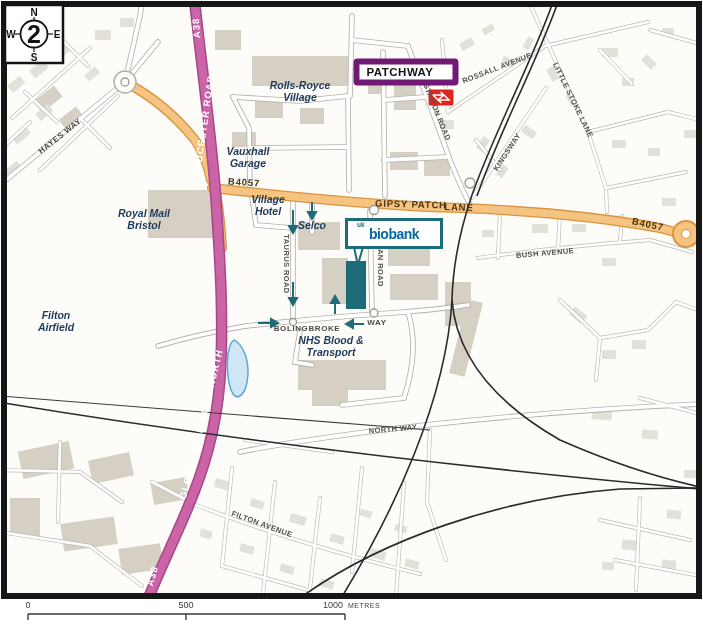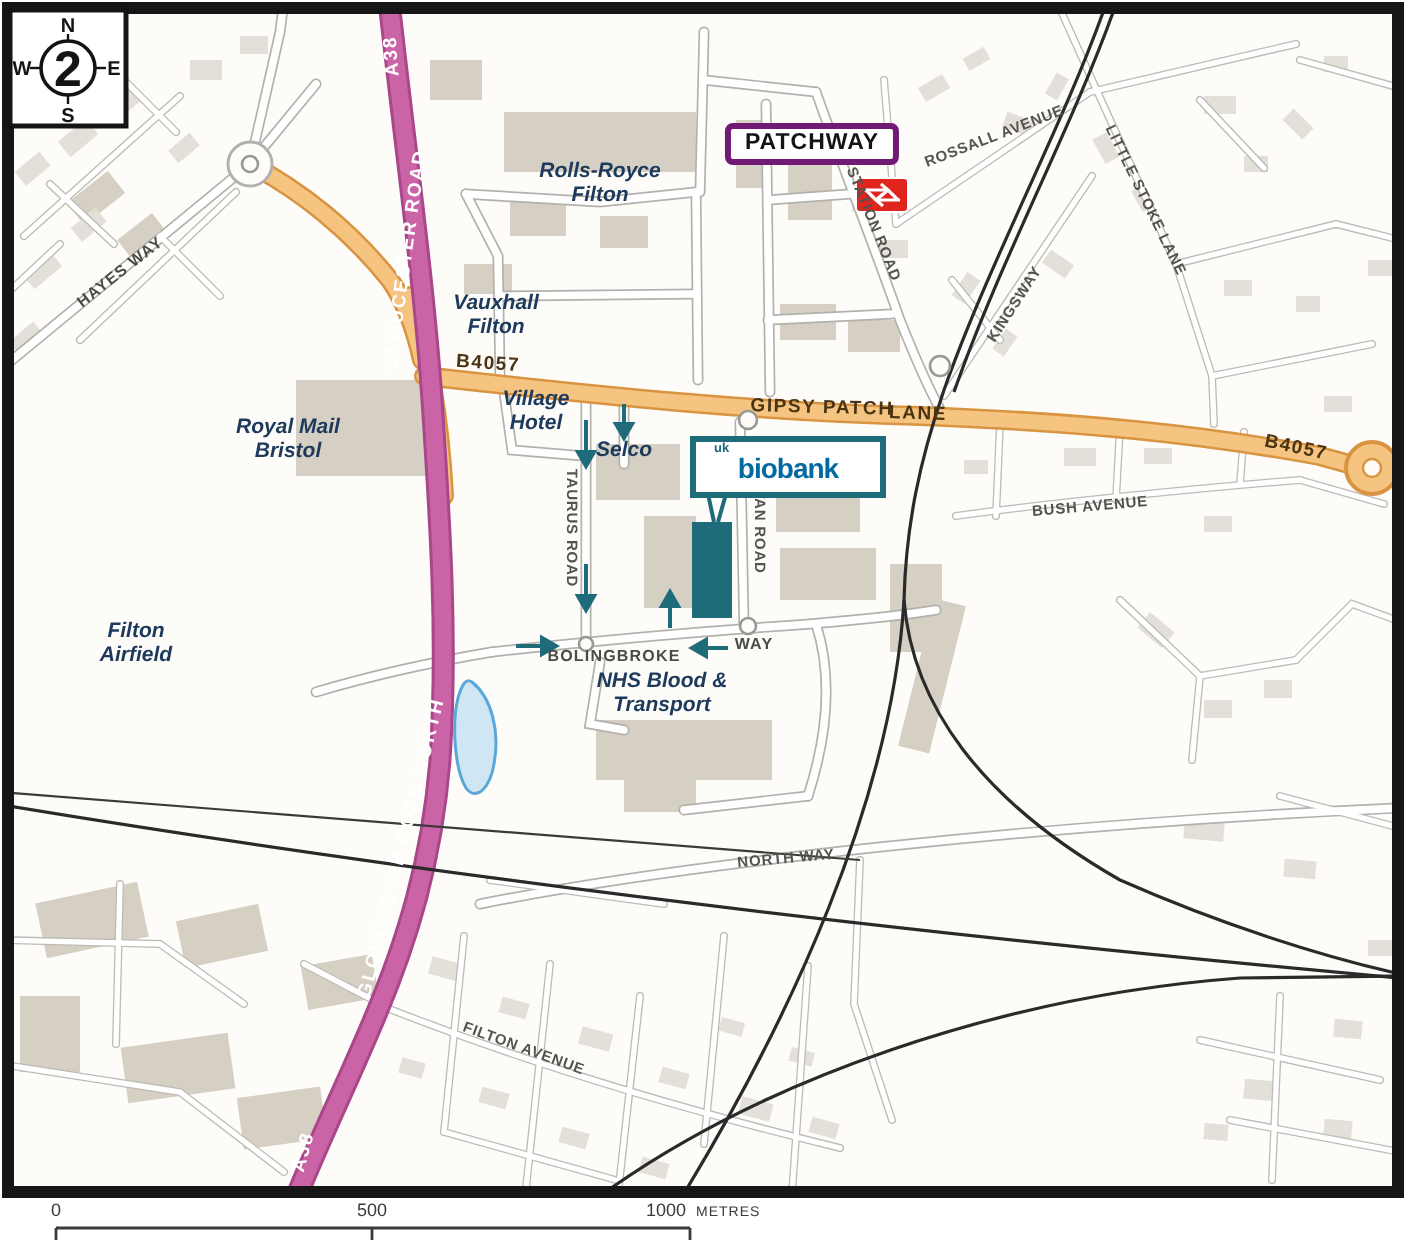--- a/index.html
+++ b/index.html
@@ -8,22 +8,22 @@
   #mapsvg{position:absolute;left:0;top:0;}
   #labels{position:absolute;left:0;top:0;width:703px;height:627px;pointer-events:none;}
   .lbl{position:absolute;transform-origin:center;white-space:nowrap;}
   .ctr{transform:translate(-50%,-50%);}
   .street{font-size:8px;font-weight:bold;color:#4d4b48;letter-spacing:.6px;}
   .street-sm{font-size:7.5px;font-weight:bold;color:#55534f;letter-spacing:.4px;}
   .poi{font-size:10.5px;font-style:italic;font-weight:bold;color:#1d3a5c;
        line-height:1.12;text-align:center;white-space:pre-line;}
   .ref-pink{color:#fff;font-size:9.5px;font-weight:bold;letter-spacing:1px;}
   .ref-orange{color:#4a3413;font-size:9.5px;font-weight:bold;letter-spacing:.8px;}
-  .station-box{position:absolute;background:#fff;border:3px solid #701a75;border-radius:4px;
-       padding:1px 7px 2px 7px;font-weight:bold;font-size:11.5px;color:#141414;letter-spacing:.5px;}
+  .station-box{position:absolute;background:#fff;border:6px solid #701a75;border-radius:4px;
+       padding:1px 19px 2px 7px;font-weight:bold;font-size:11.5px;color:#141414;letter-spacing:.5px;}
   .biobank-box{position:absolute;left:345px;top:218px;width:92px;height:25px;background:#fff;
        border:3px solid #1e6b7a;display:flex;align-items:center;justify-content:center;}
   .biobank-text{color:#0369a1;font-weight:bold;font-size:14px;letter-spacing:-.5px;
        font-family:Liberation Sans, sans-serif;line-height:1;}
   .biobank-uk{position:absolute;left:9px;top:0px;font-size:6.5px;font-weight:bold;color:#1e6b7a;}
   .cmp-letter{font-size:10px;font-weight:bold;fill:#141414;}
   .cmp-num{font-size:25px;font-weight:bold;fill:#141414;}
   .scale-num{font-size:9px;fill:#3c3a38;}
   .scale-unit{font-size:7px;fill:#3c3a38;letter-spacing:.5px;}
 </style>
@@ -464,29 +464,29 @@
   <div class="lbl street-sm" style="left:507px;top:152px;transform:translate(-50%,-50%) rotate(-57deg);">KINGSWAY</div>
   <div class="lbl street-sm" style="left:545px;top:253px;transform:translate(-50%,-50%) rotate(-5deg);">BUSH AVENUE</div>
   <div class="lbl street-sm" style="left:286px;top:264px;transform:translate(-50%,-50%) rotate(90deg);">TAURUS ROAD</div>
   <div class="lbl street-sm" style="left:380px;top:262px;transform:translate(-50%,-50%) rotate(90deg);">TITAN ROAD</div>
   <div class="lbl street" style="left:307px;top:328px;transform:translate(-50%,-50%);">BOLINGBROKE</div>
   <div class="lbl street" style="left:377px;top:322px;transform:translate(-50%,-50%);">WAY</div>
   <div class="lbl street-sm" style="left:393px;top:429px;transform:translate(-50%,-50%) rotate(-5deg);">NORTH WAY</div>
   <div class="lbl street-sm" style="left:262px;top:524px;transform:translate(-50%,-50%) rotate(20deg);">FILTON AVENUE</div>
 
   <div class="lbl poi ctr" style="left:300px;top:92px;">Rolls-Royce
-Filton</div>
+Village</div>
   <div class="lbl poi ctr" style="left:248px;top:158px;">Vauxhall
-Filton</div>
+Garage</div>
   <div class="lbl poi ctr" style="left:268px;top:206px;text-align:center;">Village
 Hotel</div>
   <div class="lbl poi ctr" style="left:312px;top:226px;">Selco</div>
   <div class="lbl poi ctr" style="left:144px;top:220px;">Royal Mail
 Bristol</div>
-  <div class="lbl poi ctr" style="left:68px;top:322px;">Filton
+  <div class="lbl poi ctr" style="left:56px;top:322px;">Filton
 Airfield</div>
   <div class="lbl poi ctr" style="left:331px;top:347px;">NHS Blood &amp;
 Transport</div>
 
   <div class="station-box" style="left:406px;top:72px;transform:translate(-50%,-50%);">PATCHWAY</div>
 
   <div class="biobank-box">
     <span class="biobank-uk">uk</span>
     <span class="biobank-text">biobank</span>
   </div>

